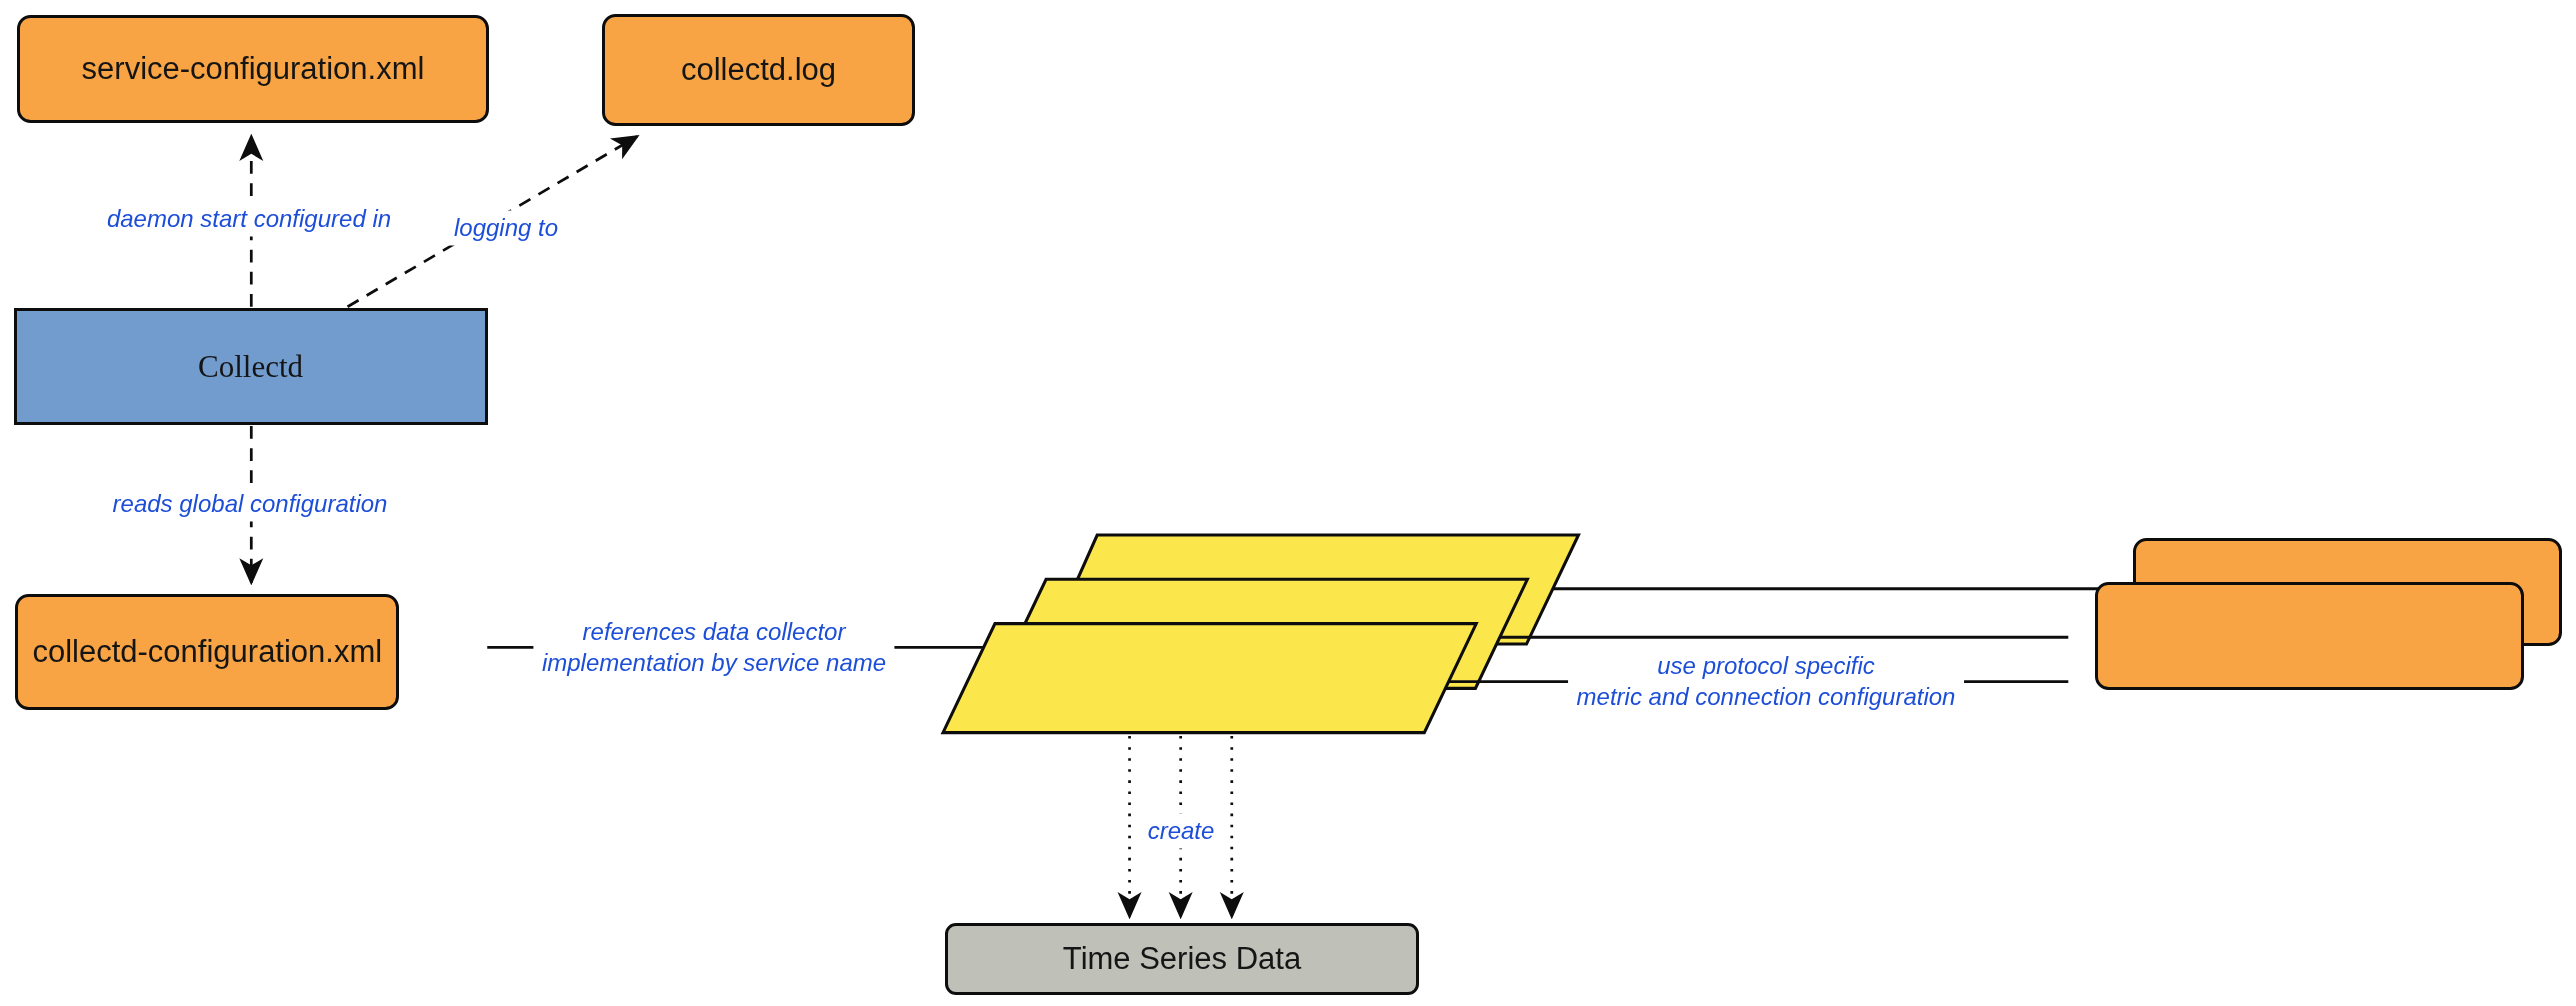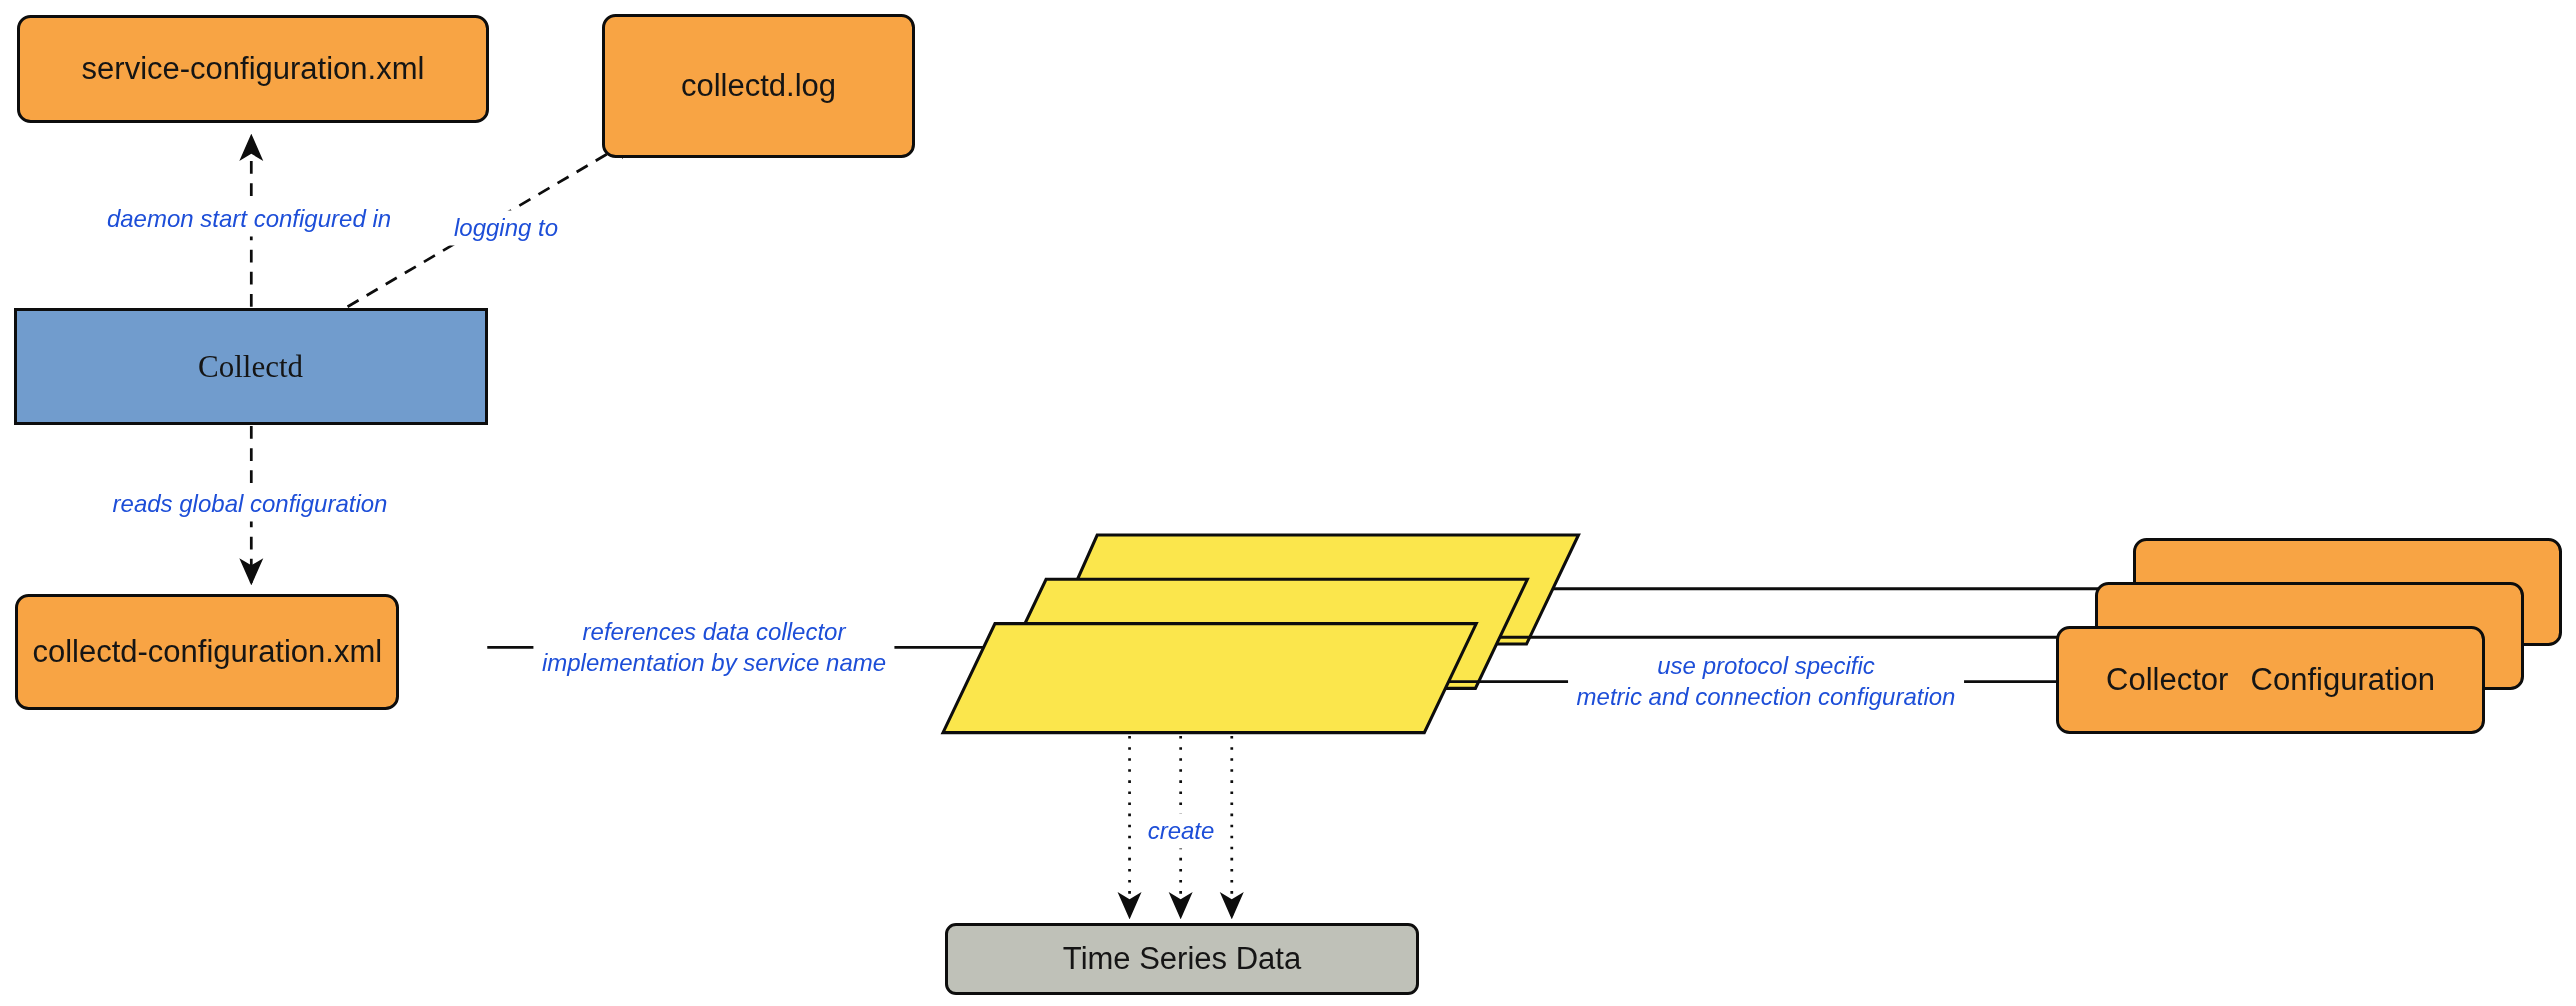--- a/index.html
+++ b/index.html
@@ -100,37 +100,34 @@
 
   <div class="edge-label" style="left:1766px; top:681px;">use protocol specific
 metric and connection configuration</div>
 
   <div class="edge-label" style="left:1181px; top:831px;">create</div>
 
   <div class="box orange rounded" style="left:17px; top:15.3px; width:472px; height:108px;">
     <span>service-configuration.xml</span>
   </div>
 
-  <div class="box orange rounded" style="left:602px; top:13.6px; width:313px; height:144px;">
+  <div class="box orange rounded" style="left:602px; top:13.6px; width:313px; height:112px;">
     <span>collectd.log</span>
   </div>
 
   <div class="box blue" style="left:13.6px; top:308px; width:474px; height:117px;">
     <span>Collectd</span>
   </div>
 
   <div class="box orange rounded" style="left:15.3px; top:594px; width:384px; height:116px;">
     <span>collectd-configuration.xml</span>
   </div>
 
 
   <div class="box orange rounded" style="left:2133px; top:538px; width:429px; height:108px;"></div>
   <div class="box orange rounded" style="left:2095px; top:582px; width:429px; height:108px;"></div>
-  <div class="box orange rounded" id="collector-configuration-front" style="left:2056px; top:626px; width:429px; height:108px;">
-    <span>Collector Configuration</span>
-  </div>
 
   <div class="box gray rounded" style="left:945px; top:923px; width:474px; height:72px; border-radius:11px;">
     <span>Time Series Data</span>
   </div>
 
 </div>
 
 
 </body></html>

